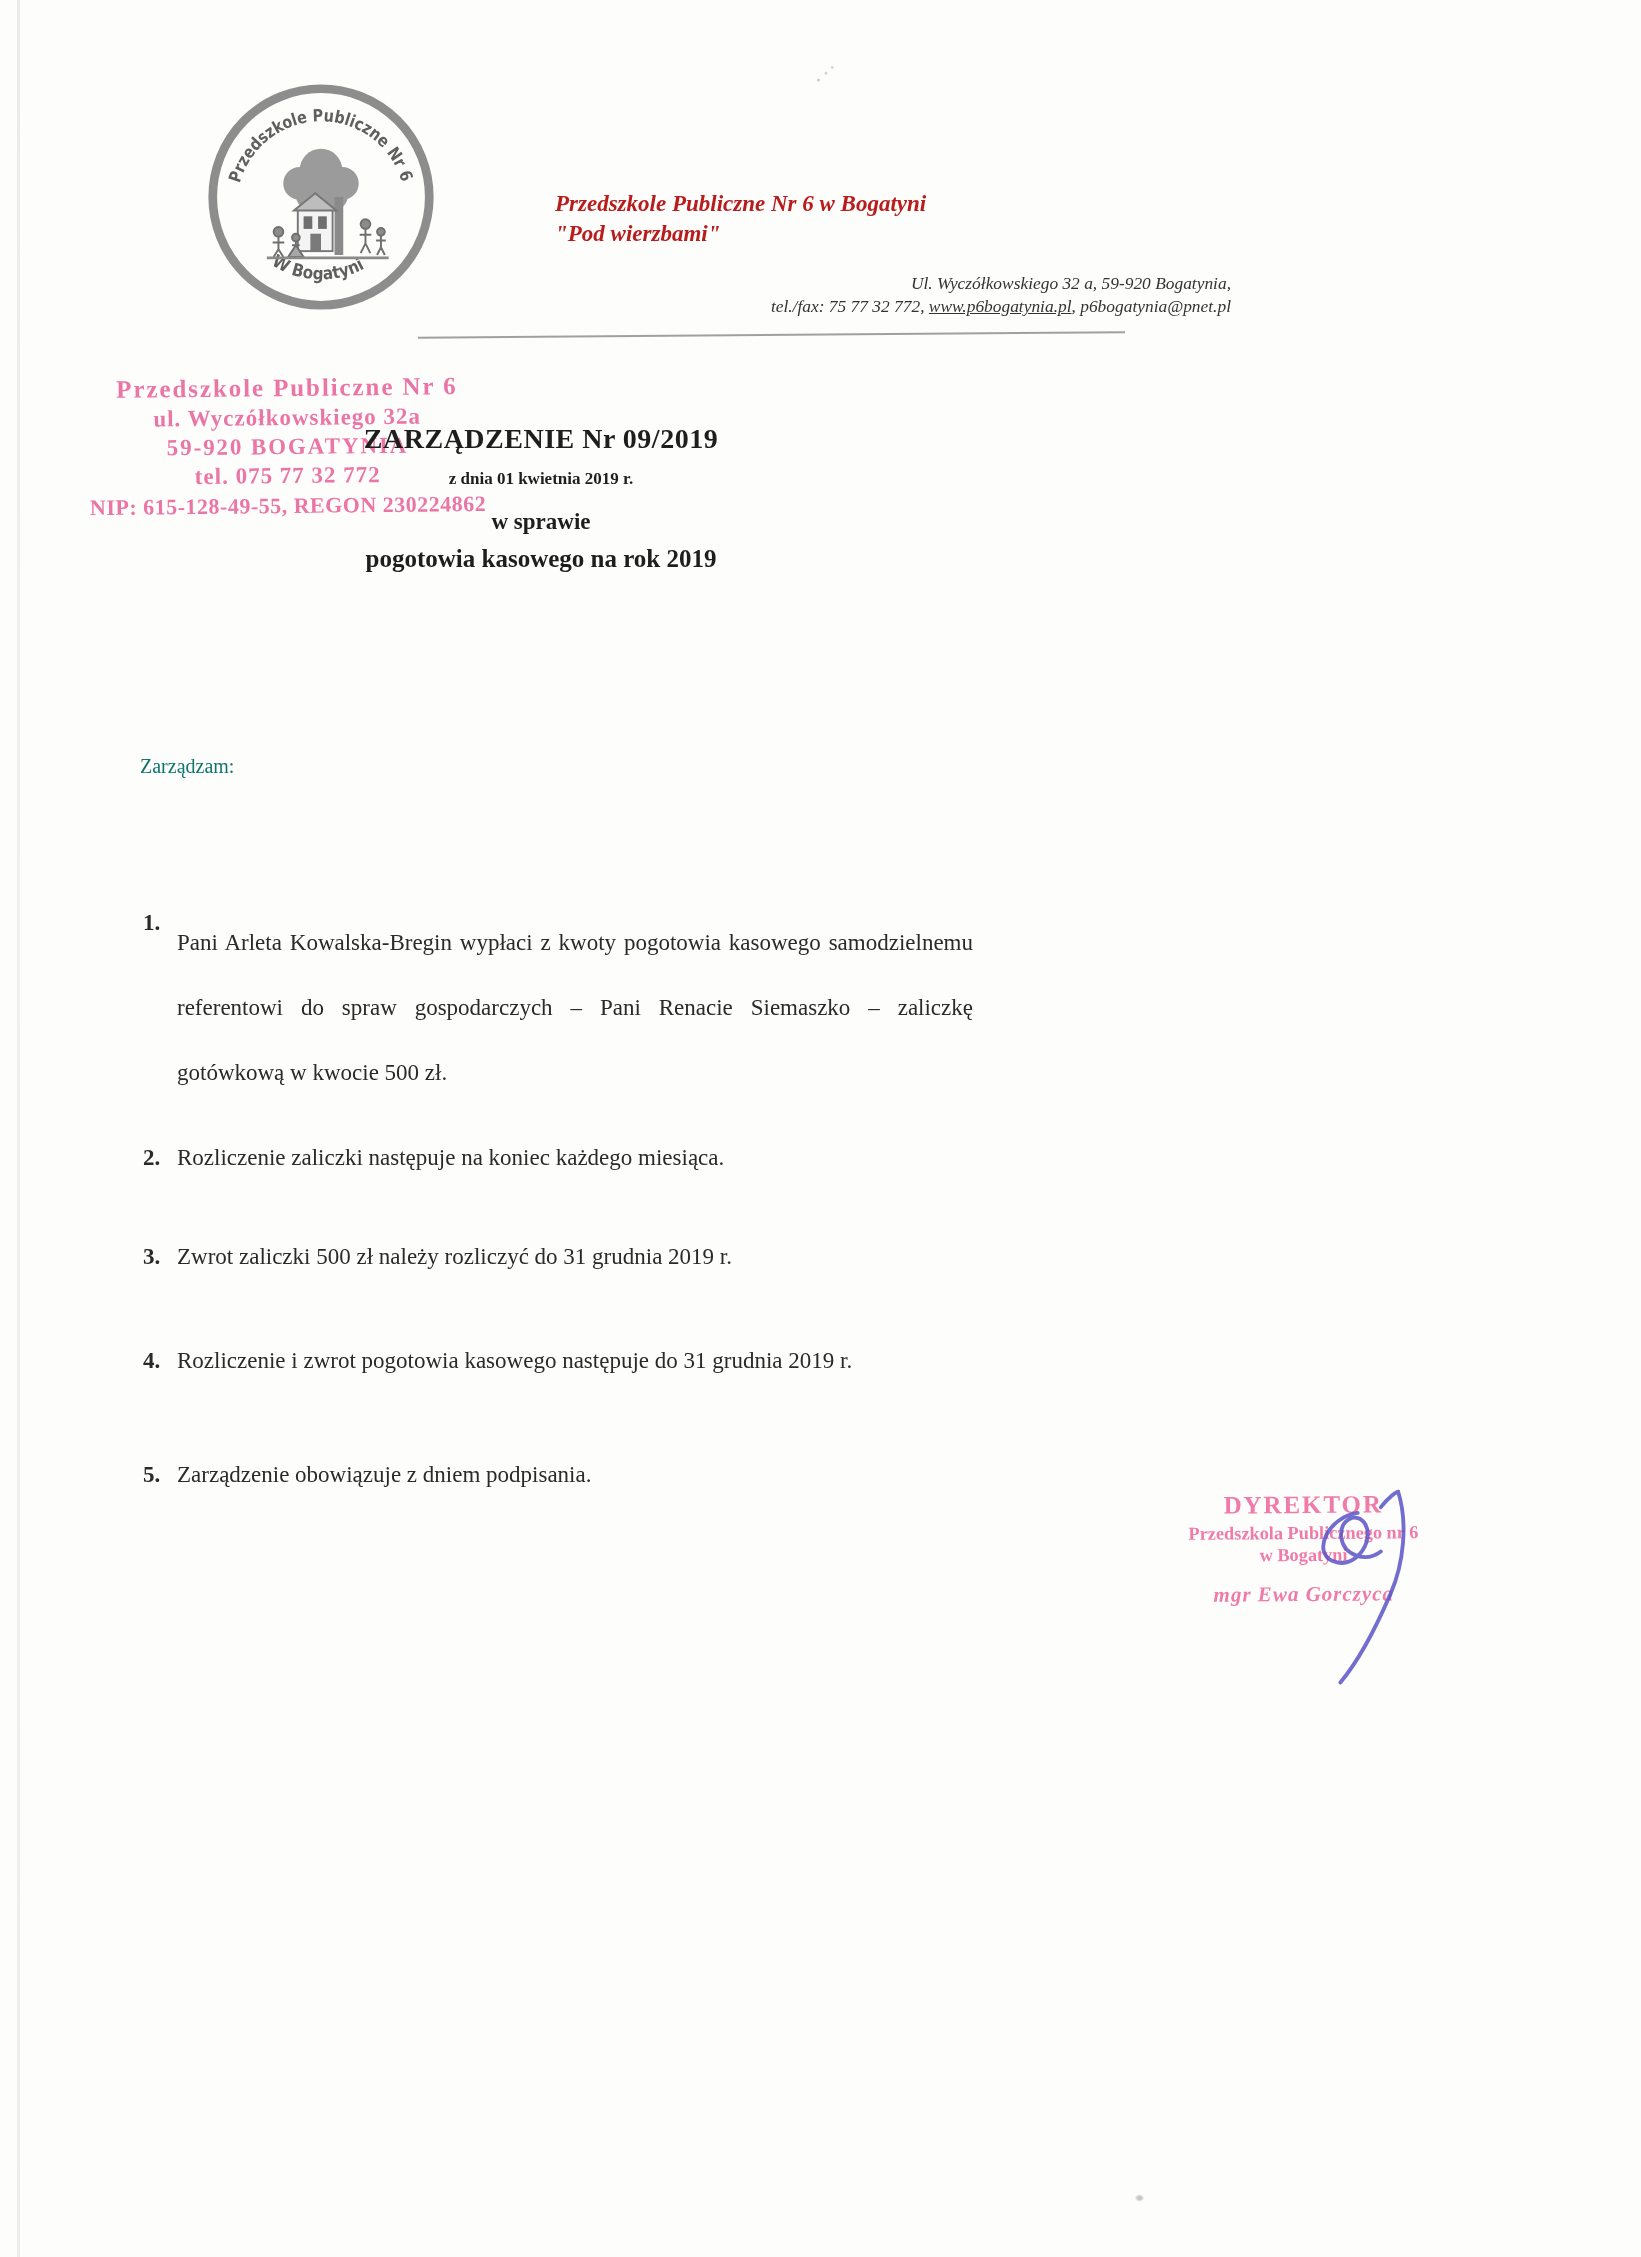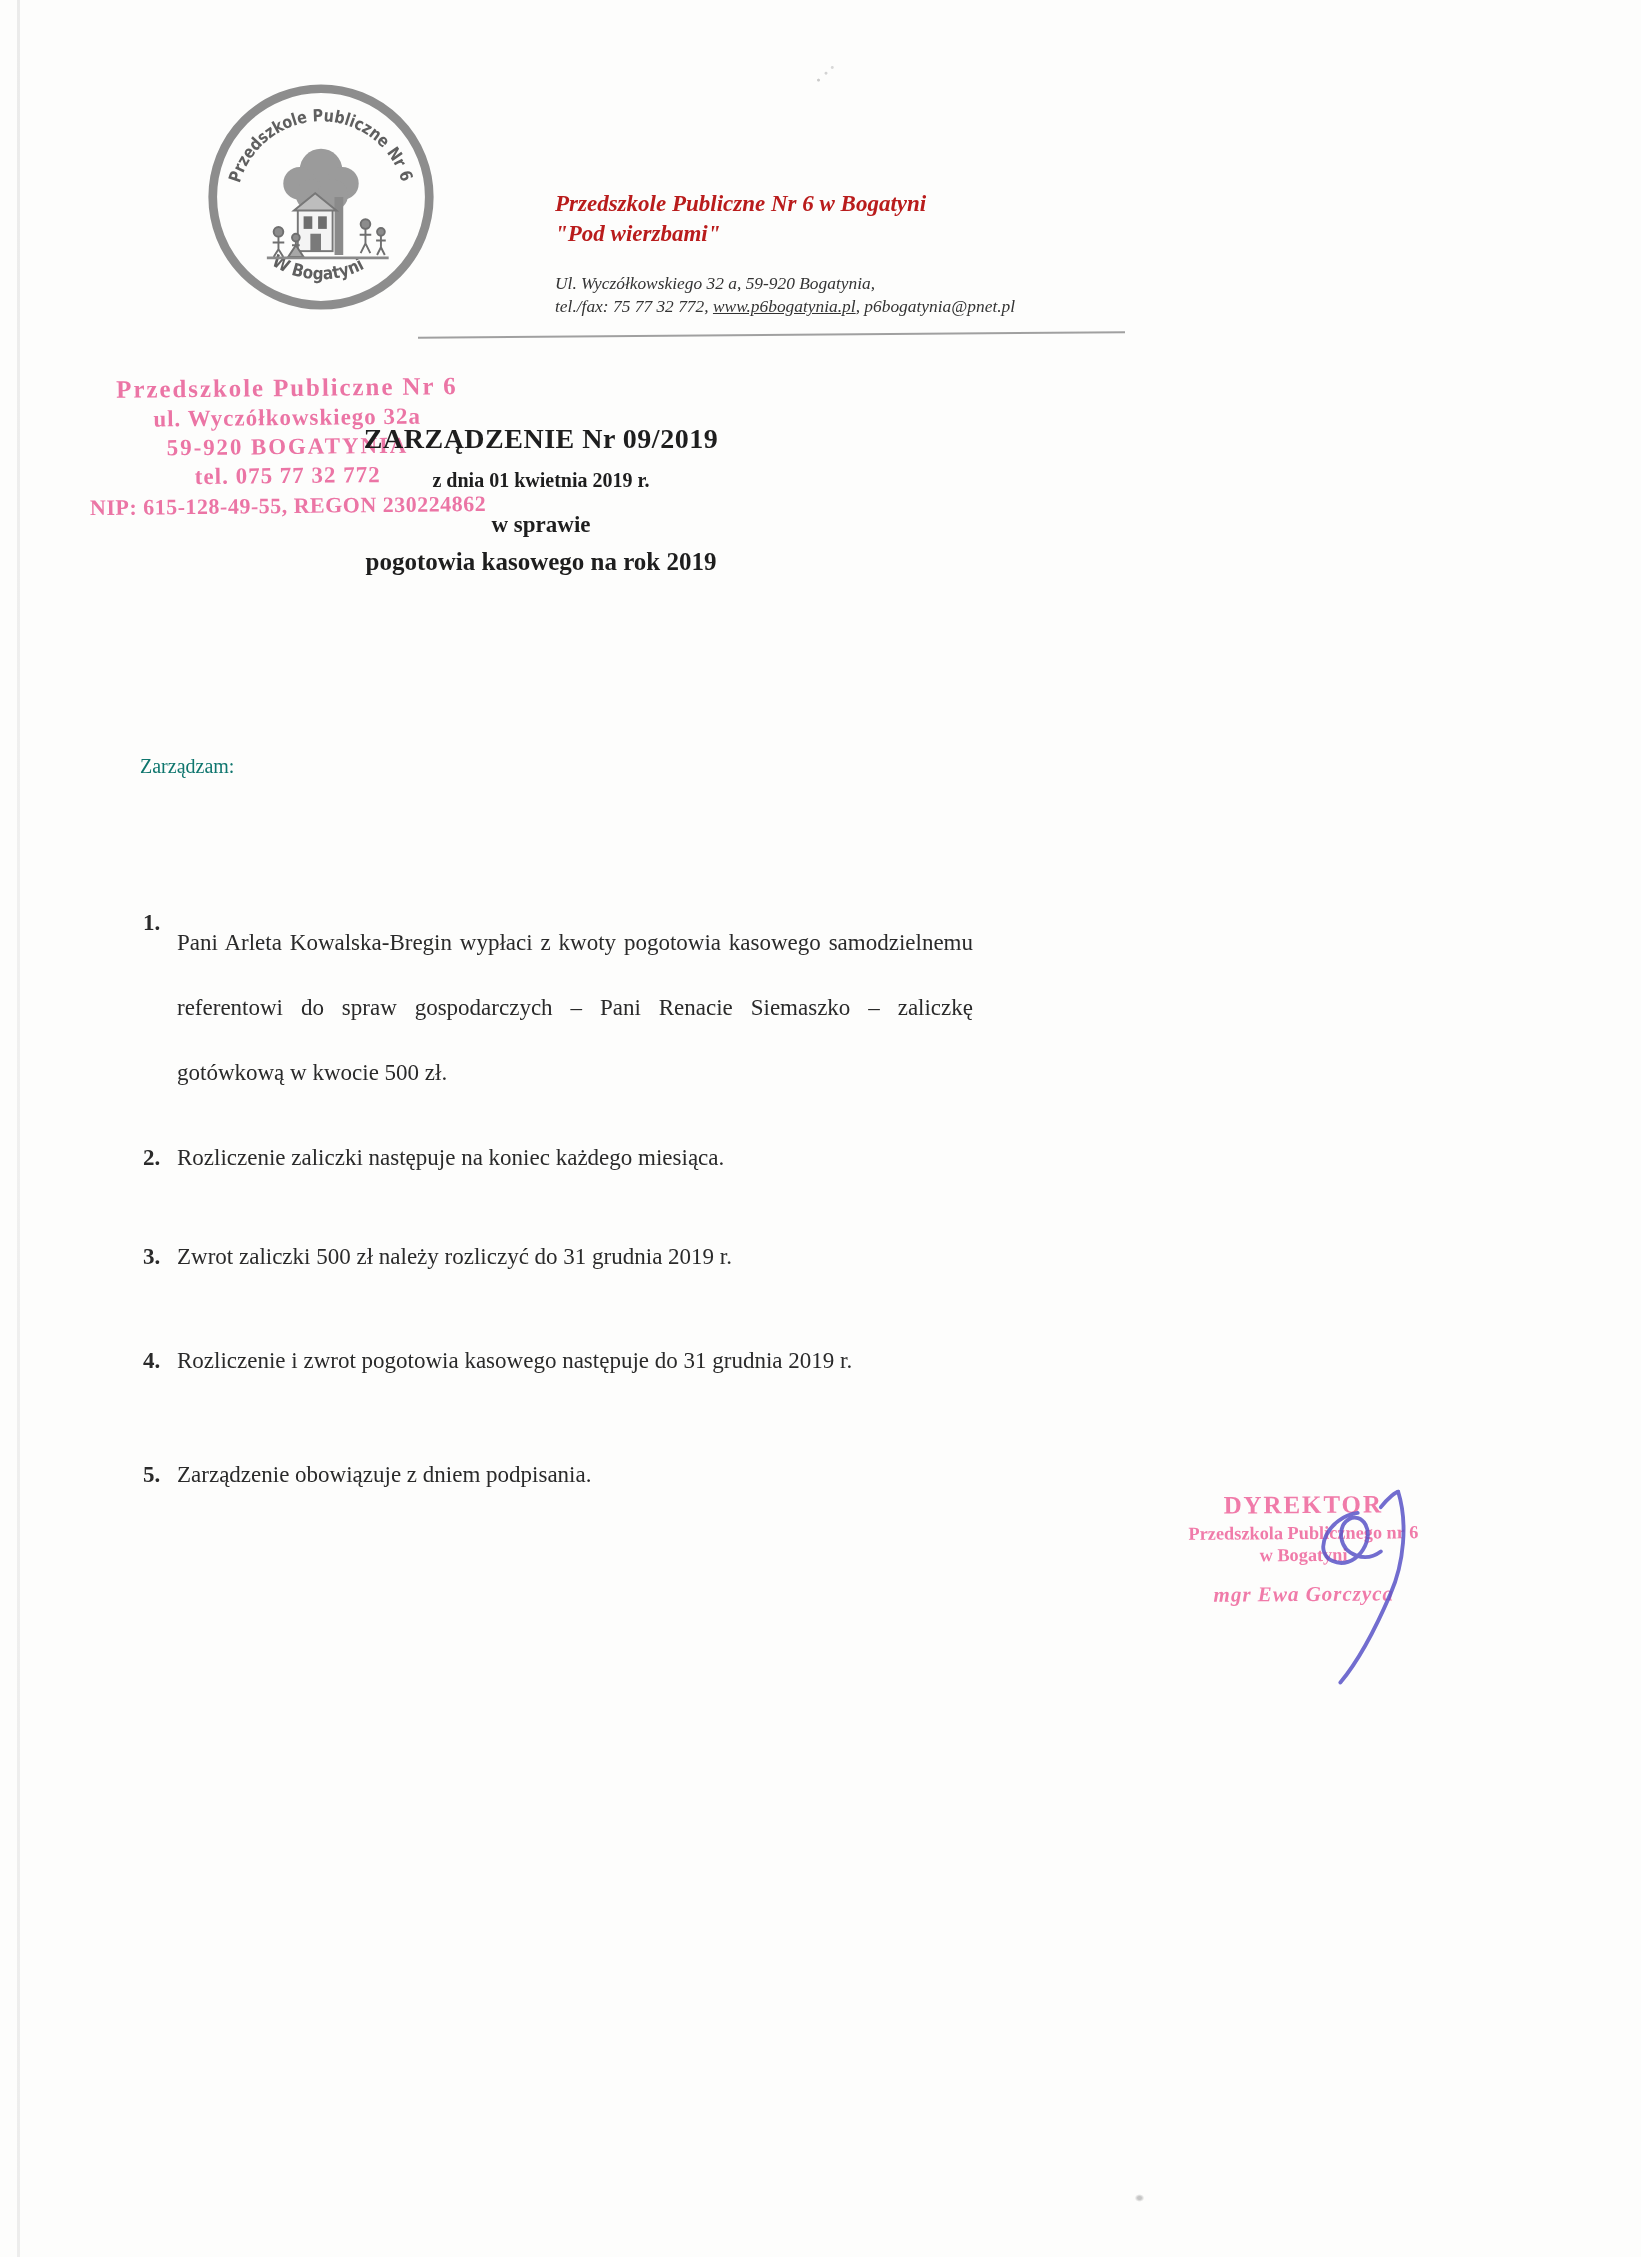--- a/index.html
+++ b/index.html
@@ -23,21 +23,21 @@
     background:radial-gradient(ellipse at 50% 50%, #8f8f8f 1.9px, transparent 4.8px);
     opacity:.5;}
 
   
   .logo{position:absolute;left:205px;top:81px;width:232px;height:232px;}
 
   
   .lh{position:absolute;left:555px;top:189px;width:676px;}
   .lh .org1,.lh .org2{
     font-weight:bold;font-style:italic;font-size:23px;line-height:30px;color:#b91c1c;}
-  .lh .addr{margin-top:23px;font-style:italic;font-size:17.4px;line-height:23px;color:#333;}
+  .lh .addr{margin-top:23px;font-style:italic;font-size:17.4px;line-height:23px;color:#333;text-align:right;}
   .lh .addr .url{text-decoration:underline;}
   .rule{position:absolute;left:418px;top:334px;width:707px;height:1.9px;
     background:#8f8f8f;transform:rotate(-0.45deg);opacity:.85;}
 
   
   .stamp-addr{
     position:absolute;left:50px;top:373px;width:475px;
     text-align:center;color:#e9639a;
     font-family:"Liberation Serif", serif;font-weight:bold;
     transform:rotate(-0.6deg);opacity:.88;
@@ -46,21 +46,21 @@
   .stamp-addr .s1{font-size:25px;letter-spacing:1.9px;line-height:30px;}
   .stamp-addr .s2{font-size:23px;letter-spacing:1px;line-height:29px;}
   .stamp-addr .s3{font-size:23px;letter-spacing:1.9px;line-height:29px;}
   .stamp-addr .s4{font-size:23px;letter-spacing:1px;line-height:30px;}
   .stamp-addr .s5{font-size:22px;letter-spacing:0.5px;line-height:29px;}
 
   
   .title-block{position:absolute;left:145px;top:423px;width:792px;text-align:center;color:#1e1e1e;}
   .title-block .t1{font-size:28px;font-weight:bold;letter-spacing:0.5px;margin-bottom:13.5px;}
   .title-block .t2{font-size:26px;font-weight:bold;margin-bottom:15.4px;}
-  .title-block .t3{font-size:20px;font-weight:bold;margin-bottom:20px;}
+  .title-block .t3{font-size:17px;font-weight:bold;margin-bottom:20px;}
   .title-block .t4{font-size:23px;font-weight:bold;margin-bottom:10.6px;}
   .title-block .t5{font-size:25px;font-weight:bold;}
 
   .intro{position:absolute;left:140px;top:755px;font-size:20px;color:#0f766e;}
 
   
   .item{position:absolute;left:143px;width:835px;font-size:23px;color:#2a2a2a;}
   .item .num{position:absolute;left:0;top:0;font-weight:bold;}
   .item .txt{margin-left:34px;width:796px;}
   .item.multiline .txt{text-align:justify;line-height:65px;}

